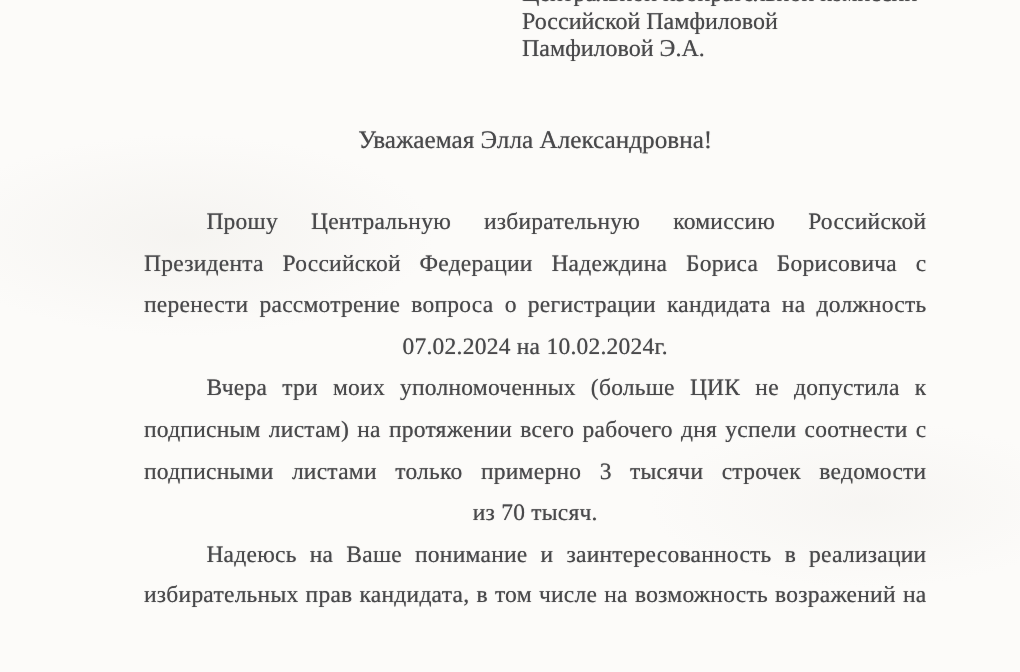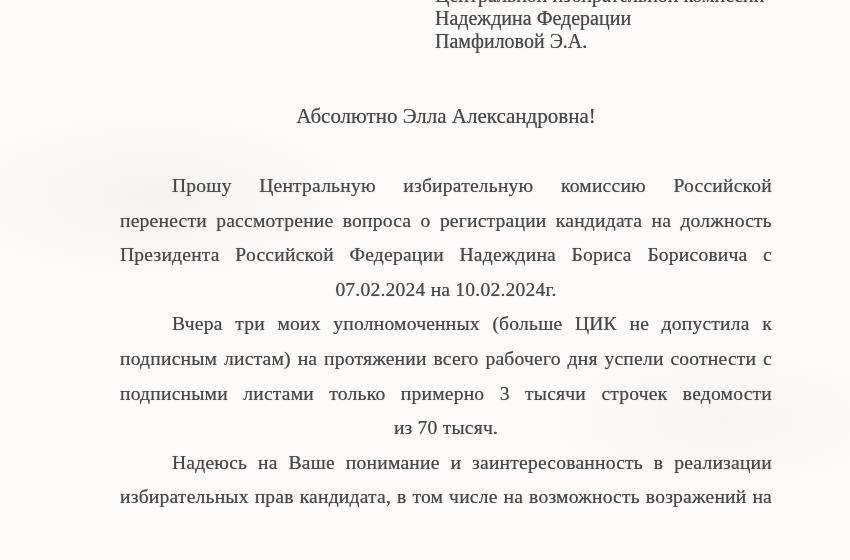--- a/index.html
+++ b/index.html
@@ -68,31 +68,31 @@
     padding-left: 0;
   }
 </style>
 </head>
 <body>
 
 <div class="page">
 
   <div class="addressee ink">
     <div class="line-a">Центральной избирательной комиссии</div>
-    <div class="line-a">Надеждина Федерации</div>
+    <div class="line-a">Российской Памфиловой</div>
     <div class="line-a">Памфиловой Э.А.</div>
   </div>
 
-  <div class="salutation ink">Абсолютно Элла Александровна!</div>
+  <div class="salutation ink">Уважаемая Элла Александровна!</div>
 
   <div class="body-text ink">
 
     <span class="line indent just">Прошу Центральную избирательную комиссию Российской Федерации</span>
+    <span class="line just">Президента Российской Федерации Надеждина Бориса Борисовича с</span>
     <span class="line just">перенести рассмотрение вопроса о регистрации кандидата на должность</span>
-    <span class="line just">Президента Российской Федерации Надеждина Бориса Борисовича с</span>
     <span class="line">07.02.2024 на 10.02.2024г.</span>
 
     <span class="line indent just">Вчера три моих уполномоченных (больше ЦИК не допустила к</span>
     <span class="line just">подписным листам) на протяжении всего рабочего дня успели соотнести с</span>
     <span class="line just">подписными листами только примерно 3 тысячи строчек ведомости проверки</span>
     <span class="line">из 70 тысяч.</span>
 
 
     <span class="line indent just">Надеюсь на Ваше понимание и заинтересованность в реализации</span>
     <span class="line just">избирательных прав кандидата, в том числе на возможность возражений на</span>

